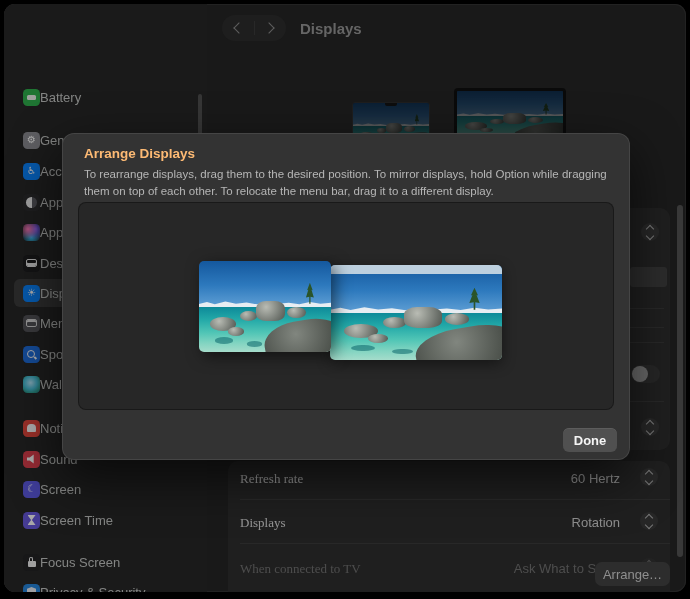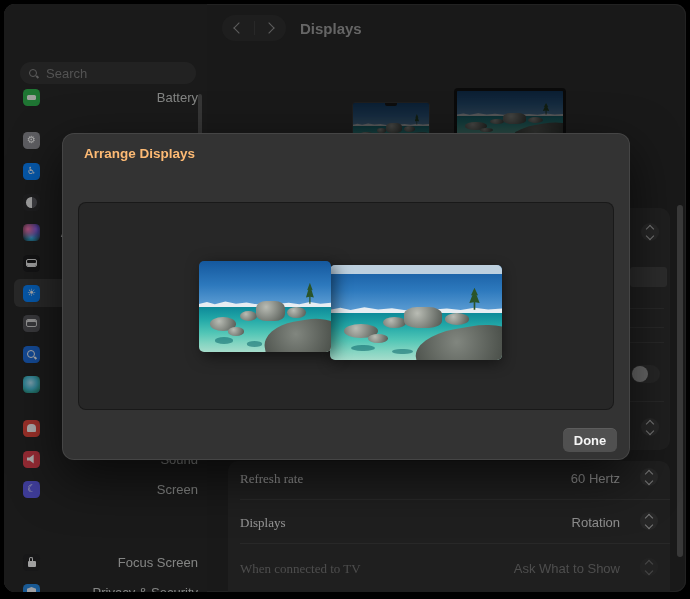--- a/index.html
+++ b/index.html
@@ -14,21 +14,21 @@
   .search{position:absolute;left:16px;top:58px;width:176px;height:22px;border-radius:11px;
     background:rgba(255,255,255,0.06);display:flex;align-items:center;gap:6px;padding:0 9px;box-sizing:border-box;}
   .search input{background:transparent;border:none;outline:none;color:#9a9a9a;font-size:13px;width:130px;}
   .search input::placeholder{color:#7e7e7e;}
   .mag{position:relative;width:9px;height:9px;flex:0 0 auto;}
   .mag::before{content:"";position:absolute;left:0;top:0;width:6px;height:6px;border:1.5px solid #8a8a8a;border-radius:50%;}
   .mag::after{content:"";position:absolute;left:7px;top:7px;width:3px;height:1.5px;background:#8a8a8a;transform:rotate(45deg);}
   .mag.white::before{border-color:#fff;}
   .mag.white::after{background:#fff;}
   .sb-item{position:absolute;left:10px;width:184px;height:28px;border-radius:6px;
-    display:flex;align-items:center;gap:8px;padding-left:9px;box-sizing:border-box;justify-content:space-between;}
+    display:flex;align-items:center;padding-left:9px;box-sizing:border-box;}
   .sb-item.selected{background:rgba(255,255,255,0.10);}
   .sb-icon{width:17px;height:17px;border-radius:4.5px;flex:0 0 auto;display:flex;align-items:center;justify-content:center;overflow:hidden;}
   .sb-icon .gl{color:#fff;font-size:10px;line-height:1;}
   .sb-label{color:#c7c9c7;font-size:13px;white-space:nowrap;}
   .sb-scroll{position:absolute;left:194px;top:90px;width:4px;height:88px;border-radius:2px;background:#525252;}
   
   .g-batt{width:9px;height:5px;background:#eef4ee;border-radius:1.5px;}
   .g-appear{width:11px;height:11px;border-radius:50%;background:linear-gradient(90deg,#f2f2f2 50%,#5c5c62 50%);}
   .g-dock{width:11px;height:8px;border:1.5px solid #ececec;border-radius:2px;box-sizing:border-box;box-shadow:inset 0 -3px 0 #ececec;}
   .g-menubar{width:11px;height:8px;border:1.5px solid #dcdcdc;border-radius:2px;box-sizing:border-box;box-shadow:inset 0 2px 0 #dcdcdc;}
@@ -113,24 +113,20 @@
 <body>
 
 <div class="screen">
   <div class="window">
 
     <span class="tl" style="left:14px"></span>
     <span class="tl" style="left:36px"></span>
     <span class="tl" style="left:58px"></span>
 
     <div class="sidebar">
-      <div class="search">
-        <span class="mag"></span>
-        <input type="text" placeholder="Search" style="">
-      </div>
 
       <div class="sb-item" style="top:79px">
         <span class="sb-icon" style="background:#30b24e">
             <span class="g-batt"></span>
           </span>
         <span class="sb-label">Battery</span>
       </div>
       <div class="sb-item" style="top:122px">
         <span class="sb-icon" style="background:#8e8e93">
             <span class="gl">⚙</span>
@@ -191,20 +187,26 @@
         <span class="sb-icon" style="background:#e0414e">
             <span class="g-spk"></span>
           </span>
         <span class="sb-label">Sound</span>
       </div>
       <div class="sb-item" style="top:471px">
         <span class="sb-icon" style="background:#5e5ce6">
             <span class="gl">☾</span>
           </span>
         <span class="sb-label">Screen</span>
+      </div>
+      <div class="sb-item" style="top:502px">
+        <span class="sb-icon" style="background:#6a5ae0">
+            <span class="g-hg"></span>
+          </span>
+        <span class="sb-label">Screen Time</span>
       </div>
       <div class="sb-item" style="top:544px">
         <span class="sb-icon" style="background:#232325">
             <span class="g-lock"></span>
           </span>
         <span class="sb-label">Focus Screen</span>
       </div>
       <div class="sb-item" style="top:574px">
         <span class="sb-icon" style="background:#2788e0">
             <span class="g-hand"></span>
@@ -303,26 +305,28 @@
       <div class="sep" style="left:12px;right:0;top:82px"></div>
 
       <span class="rowlabel dimtext" style="top:100px">When connected to TV</span>
       <span class="rowvalue dimtext" style="top:100px">Ask What to Show</span>
       <div class="stepper" style="left:412px;top:97px;opacity:0.45">
         <span class="schv up"></span>
           <span class="schv down"></span>
       </div>
     </div>
 
+    <div class="arrange-btn">Arrange…</div>
     <div class="main-scroll"></div>
 
     <div class="dim"></div>
 
     <div class="dialog">
       <div class="dlg-title">Arrange Displays</div>
+      <div class="dlg-desc">To rearrange displays, drag them to the desired position. To mirror displays, hold Option while dragging them on top of each other. To relocate the menu bar, drag it to a different display.</div>
       <div class="dlg-canvas">
         <div class="dlg-display left">
           <div class="tahoe-slot">
   <div class="tahoe">
     <div class="t-sky"></div>
     <div class="t-mtn"></div>
     <div class="t-water"></div>
     <div class="t-rock t-r1"></div>
     <div class="t-rock t-r2"></div>
     <div class="t-rock t-r3"></div>

